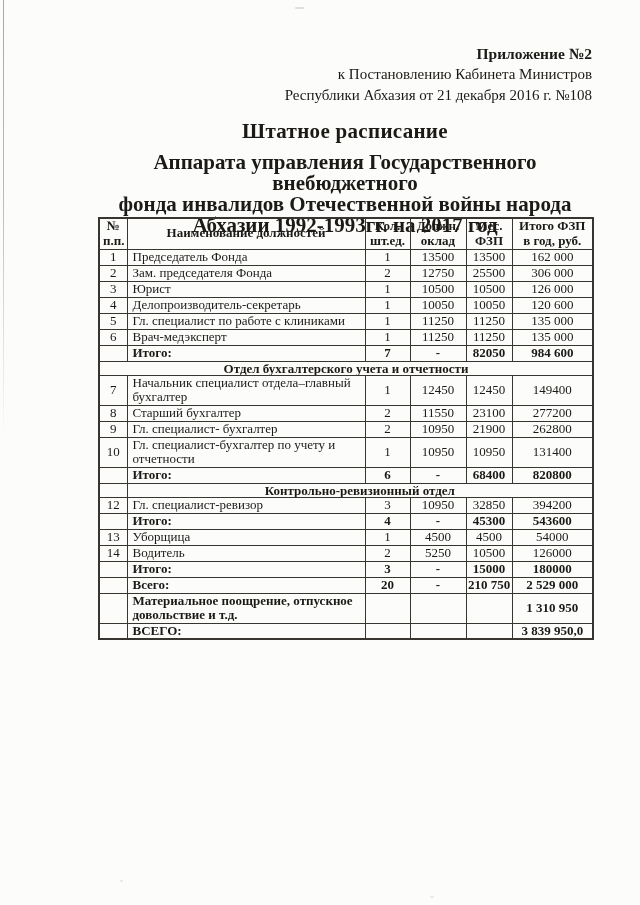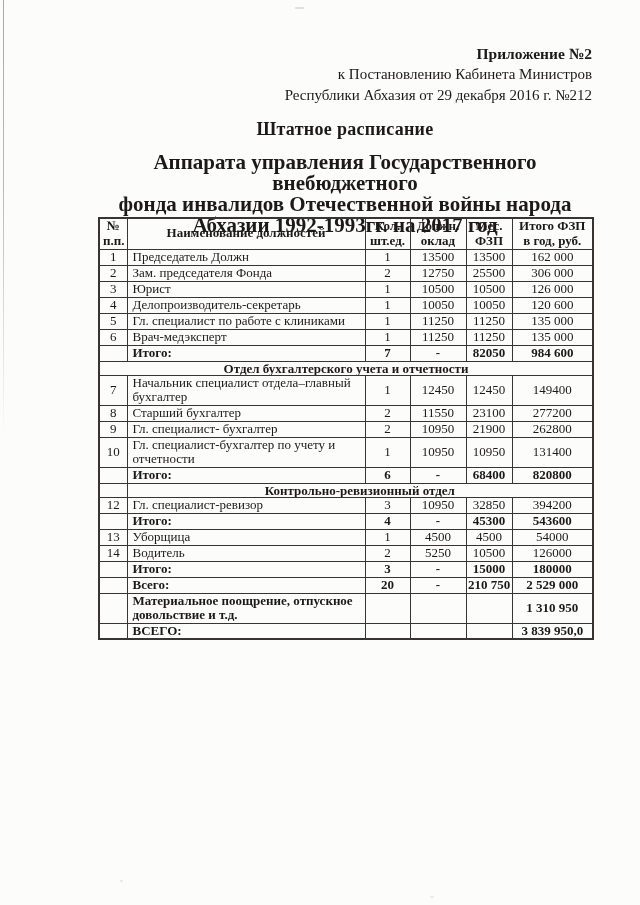--- a/index.html
+++ b/index.html
@@ -22,21 +22,21 @@
   .sp2{left:120px;top:880px;width:3px;height:2px;opacity:.4;}
   .sp3{left:430px;top:896px;width:4px;height:2px;opacity:.35;}
 
   .doc-header{
     position:absolute;top:43px;right:48px;
     text-align:right;font-size:15px;line-height:21px;
   }
   .doc-header .appendix{font-weight:bold;font-size:15.5px;}
 
   .centered-block{position:absolute;left:98px;width:494px;text-align:center;}
-  .doc-title{top:119px;font-weight:bold;font-size:18px;letter-spacing:.3px;}
+  .doc-title{top:119px;font-weight:bold;font-size:21px;letter-spacing:.3px;}
   .doc-subtitle{top:152px;font-weight:bold;font-size:21px;line-height:21px;white-space:pre-line;}
 
   table.staff{
     position:absolute;left:98px;top:217px;width:494px;
     border-collapse:collapse;table-layout:fixed;
     font-size:13px;
   }
   table.staff,
   table.staff th,
   table.staff td{border:1px solid #38342f;}
@@ -61,21 +61,21 @@
 
 <div class="page">
   <div class="edge-line"></div>
   <div class="speck sp1"></div>
   <div class="speck sp2"></div>
   <div class="speck sp3"></div>
 
   <div class="doc-header">
     <div class="appendix">Приложение №2</div>
     <div>к Постановлению Кабинета Министров</div>
-    <div>Республики Абхазия от 29 декабря 2016 г. №212</div>
+    <div>Республики Абхазия от 21 декабря 2016 г. №108</div>
   </div>
 
   <div class="centered-block doc-title">Штатное расписание</div>
   <div class="centered-block doc-subtitle">Аппарата управления Государственного внебюджетного
 фонда инвалидов Отечественной войны народа
 Абхазии 1992-1993гг. на 2017 год</div>
 
   <table class="staff">
     <colgroup>
       <col style="width:28px">
@@ -96,21 +96,21 @@
 оклад</th>
           <th>Мес.
 ФЗП</th>
           <th>Итого ФЗП
 в год, руб.</th>
         </tr>
     </thead>
     <tbody>
         <tr class="norm">
           <td class="num">1</td>
-          <td class="name">Председатель Должн</td>
+          <td class="name">Председатель Фонда</td>
           <td class="val">1</td>
           <td class="val">13500</td>
           <td class="val">13500</td>
           <td class="val">162 000</td>
         </tr>
         <tr class="norm">
           <td class="num">2</td>
           <td class="name">Зам. председателя Фонда</td>
           <td class="val">2</td>
           <td class="val">12750</td>

